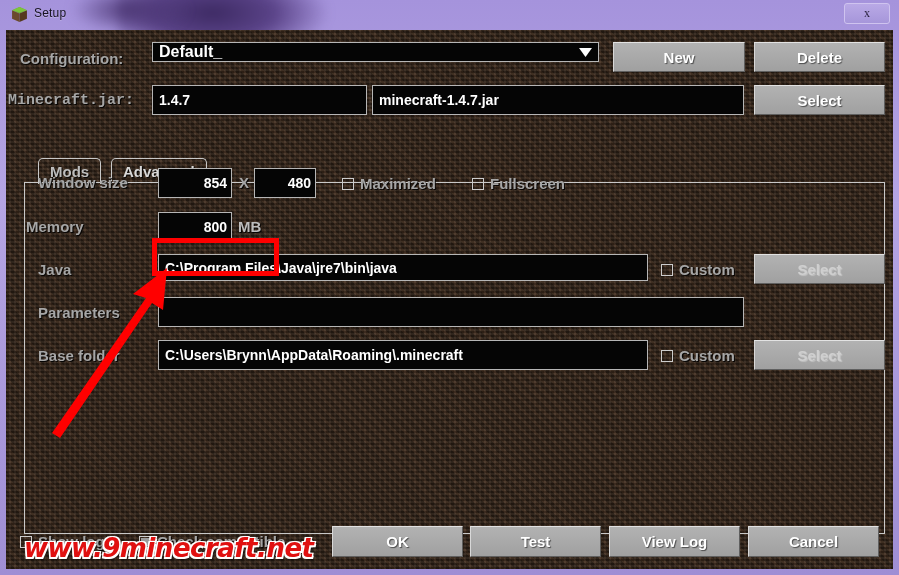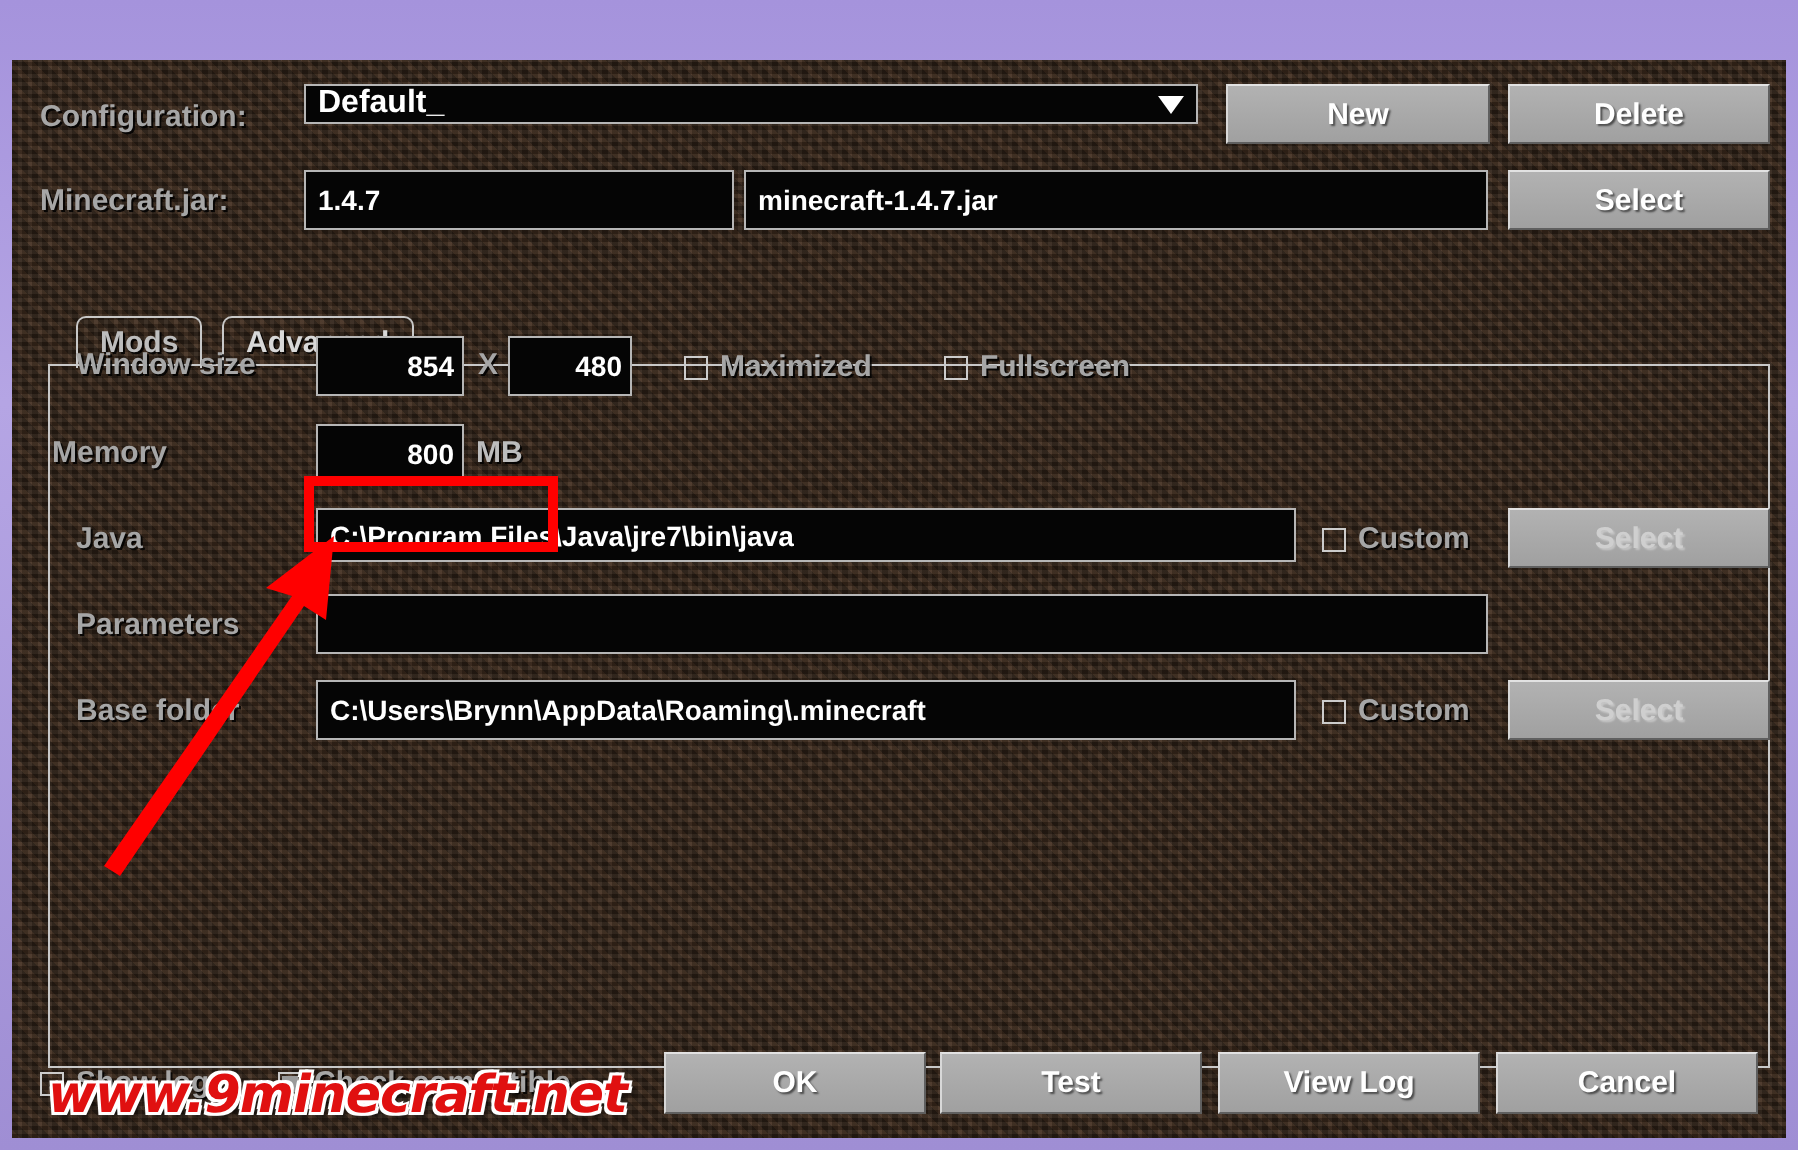--- a/index.html
+++ b/index.html
@@ -253,38 +253,53 @@
       -1.5px  1.5px 0 #ffffff,  1.5px  1.5px 0 #ffffff,
        0 0 2px #ffffff, 2px 3px 2px rgba(0,0,0,.5);
     white-space: nowrap;
   }
 </style>
 </head>
 <body>
 
 <div id="window-frame">
 
+  <div id="titlebar">
+    <div id="titlebar-blob"></div>
+    <div id="titlebar-blob2"></div>
+
+    <svg id="title-icon" viewBox="0 0 16 16">
+      <polygon points="1,4 8,1 15,4 8,7" fill="#6aa832"></polygon>
+      <polygon points="1,4 8,7 8,15 1,12" fill="#6b4a2c"></polygon>
+      <polygon points="15,4 8,7 8,15 15,12" fill="#55391f"></polygon>
+      <polygon points="1,4 8,1 15,4 8,6" fill="#7cc43c"></polygon>
+    </svg>
+
+    <div id="title-text">Setup</div>
+
+    <div id="close-button">x</div>
+  </div>
 
   <div id="dirt-panel" class="dirt">
 
     <div class="label" style="left:14px; top:20px;">Configuration:</div>
 
     <div id="config-combo" style="left:146px; top:12px;">
       <div id="config-combo-value">Default_</div>
       <div id="config-combo-arrow">
         <svg width="13" height="9" viewBox="0 0 13 9">
             <polygon points="0,0 13,0 6.5,9" fill="#ffffff"></polygon>
           </svg>
       </div>
     </div>
 
     <div class="btn" style="left:607px; top:12px; width:132px; height:30px;">New</div>
     <div class="btn" style="left:748px; top:12px; width:131px; height:30px;">Delete</div>
 
-    <div class="label" style="left:14px; top:62px;">Minecraft.jar:</div>
+    <div class="label" style="left:2px; top:62px;font-family:Liberation Mono, monospace;">Minecraft.jar:</div>
 
     <div class="field" style="left:146px; top:55px; width:215px; height:30px;">1.4.7</div>
 
     <div class="field" style="left:366px; top:55px; width:372px; height:30px;">minecraft-1.4.7.jar</div>
 
     <div class="btn" style="left:748px; top:55px; width:131px; height:30px;">Select</div>
 
     <div id="tabstrip">
       <div id="tab-mods" class="tab dirt">Mods</div>
       <div id="tab-advanced" class="tab dirt active">Advanced</div>

